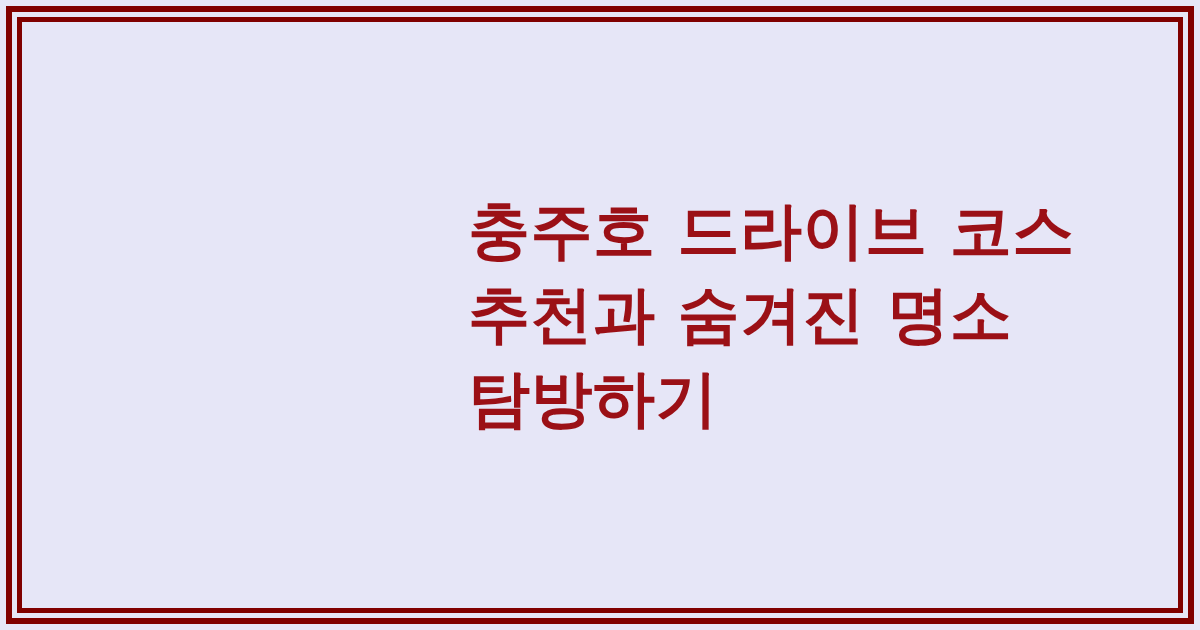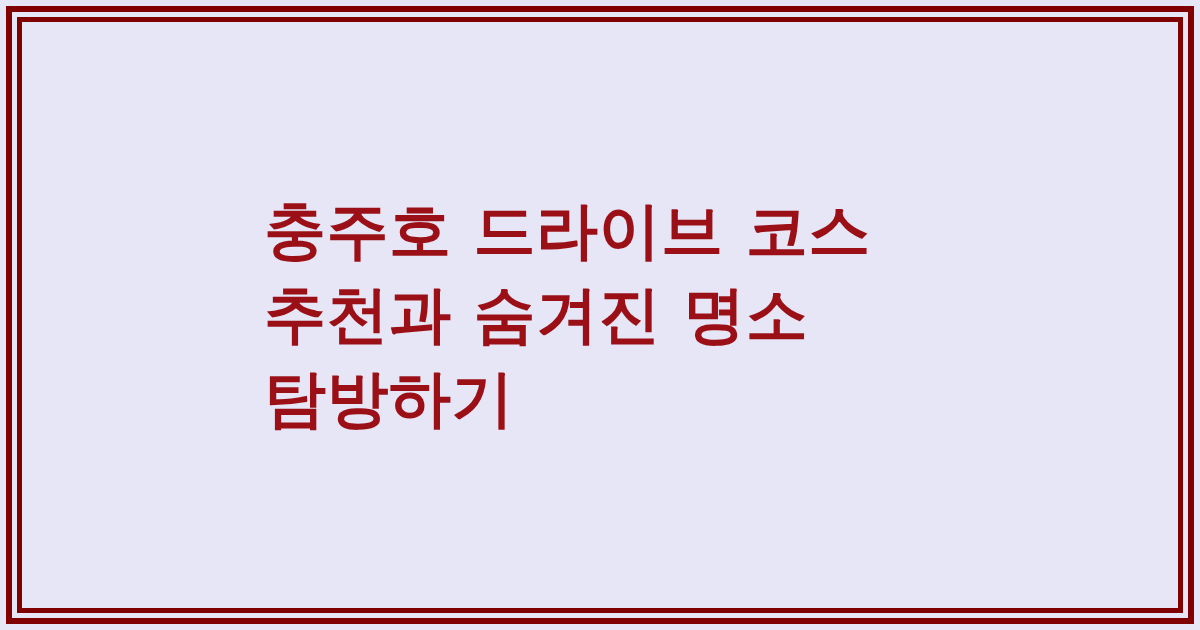--- a/index.html
+++ b/index.html
@@ -50,21 +50,21 @@
 
   
   .title-wrap {
     position: absolute;
     left: 0;
     top: 0;
     width: 1200px;
     height: 630px;
     display: flex;
     align-items: center;
-    justify-content: center;
+    justify-content: flex-end;
     box-sizing: border-box;
     padding: 0 60px;
   }
 
   .title-inner {
     width: 672px;
     text-align: left;
   }
 
   .page-title {

